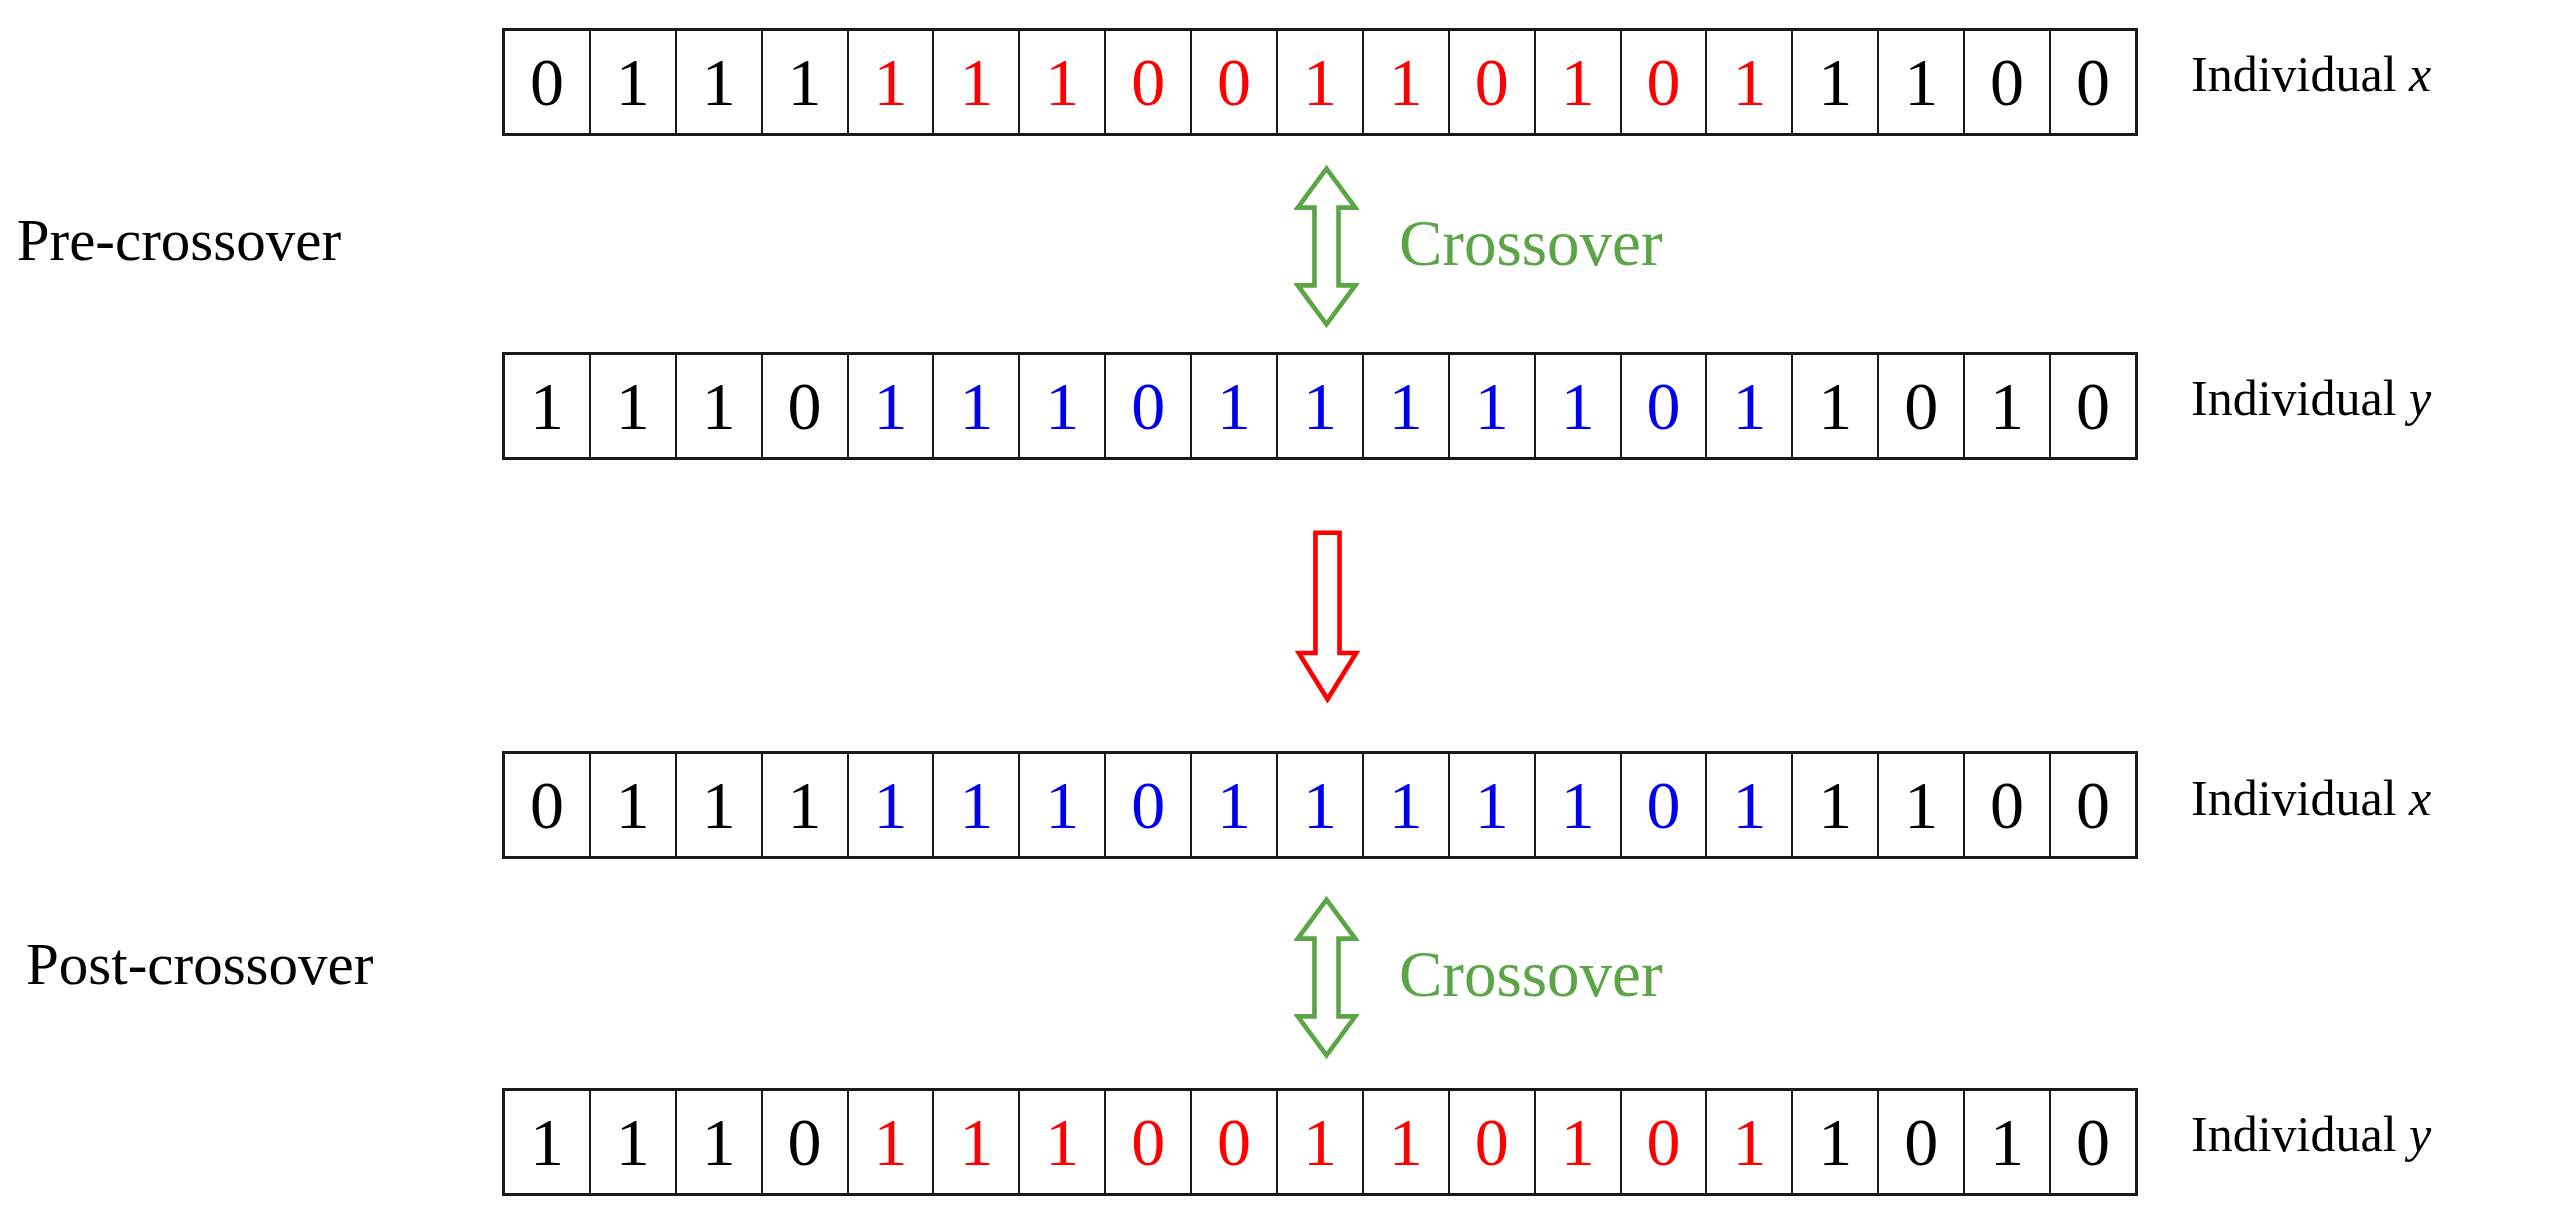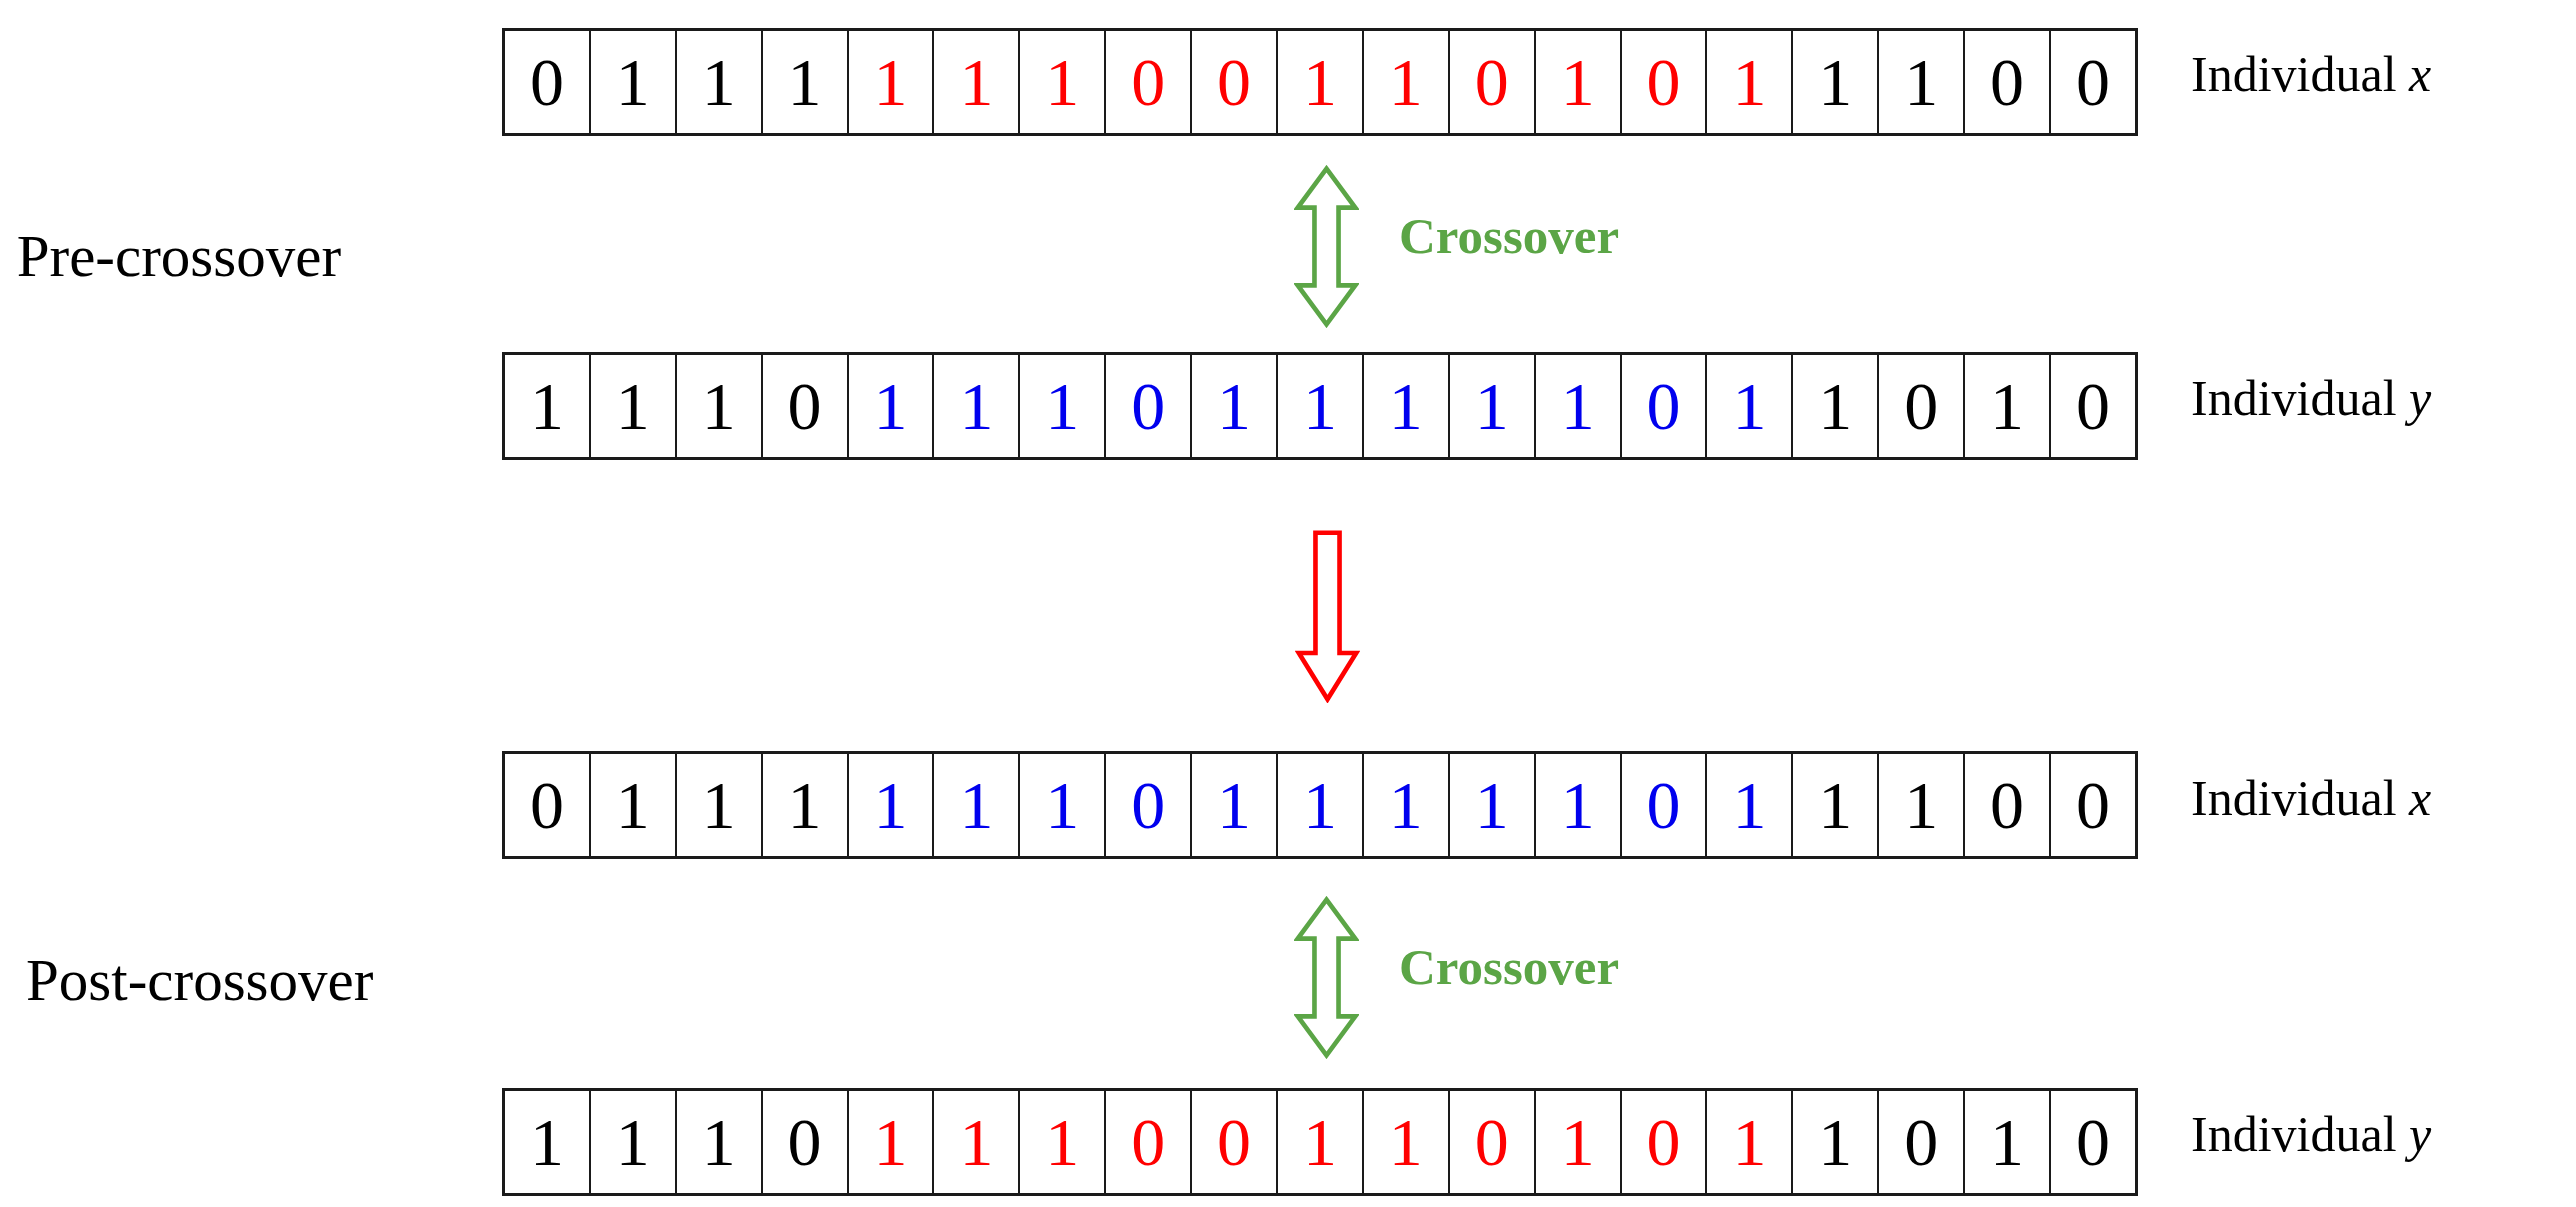--- a/index.html
+++ b/index.html
@@ -62,38 +62,36 @@
   #ind-label-2 { top: 373px; }
   #ind-label-3 { top: 773px; }
   #ind-label-4 { top: 1109px; }
 
   
   .stage-label {
     position: absolute;
     font-size: 59px;
     line-height: 1;
     white-space: nowrap;
-    margin-top: 16px;
   }
   #stage-pre  { left: 16.7px;  top: 211px; }
   #stage-post { left: 26px;  top: 935px; text-align: right; }
 
   
   .arrow-wrap { position: absolute; }
   #arrow-crossover-1 { left: 1294px; top: 165px;  width: 65px;  height: 163px; }
   #arrow-crossover-2 { left: 1294px; top: 896px;  width: 65px;  height: 163px; }
   #arrow-transform   { left: 1295px; top: 529px;  width: 65px;  height: 174px; }
 
   .xover-text {
     position: absolute;
-    font-size: 51px;
+    font-size: 65px;
     line-height: 1;
     color: #5ba546;
     white-space: nowrap;
-    font-weight: bold;
   }
   #crossover-text-1 { left: 1399px; top: 211px; }
   #crossover-text-2 { left: 1399px; top: 942px; }
 </style>
 </head>
 <body>
 
 <div class="chrom-row" id="row-1">
     <div class="cell c-black">0</div>
     <div class="cell c-black">1</div>

